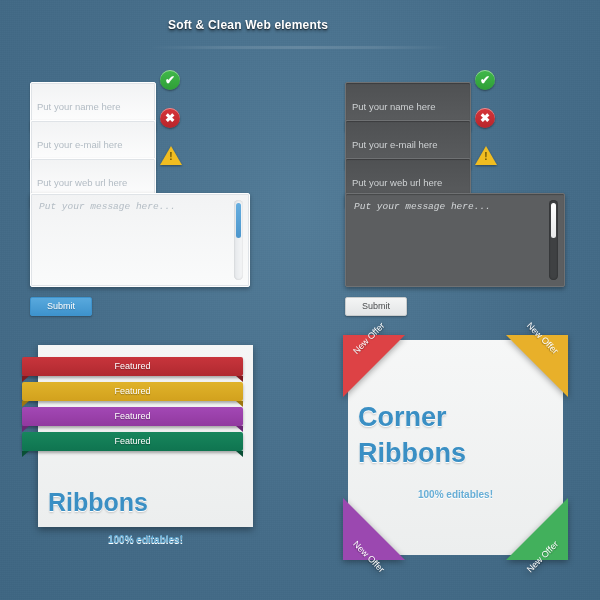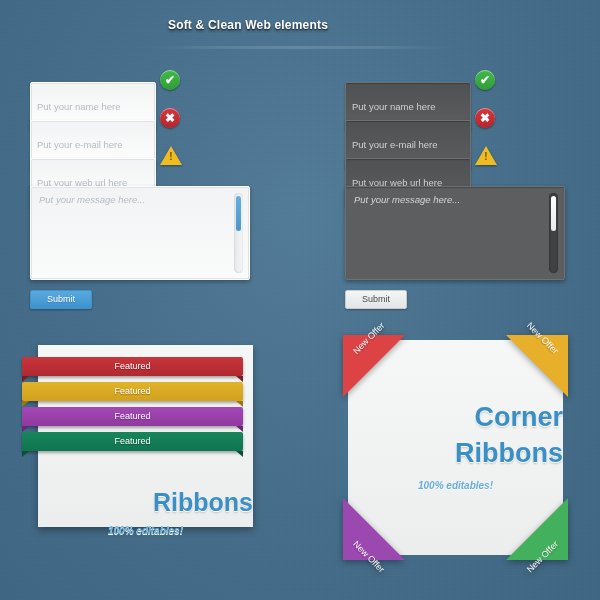--- a/index.html
+++ b/index.html
@@ -131,22 +131,23 @@
     color: #6b5200;
     line-height: 11px;
   }
 
   
   .txt-area {
     position: relative;
     width: 218px;
     height: 92px;
     border-radius: 2px;
-    margin-top: 7px;
+    margin-top: 14px;
     box-sizing: content-box;
+    font-family: Liberation Mono, monospace;
   }
   .light .txt-area {
     background: linear-gradient(to bottom, #f2f3f4 0%, #fafbfb 100%);
     border: 1px solid #ffffff;
     box-shadow: 0 2px 4px rgba(0,0,0,.30), inset 0 0 0 1px #dfe3e7;
   }
   .dark .txt-area {
     background: #5c5e60;
     border: 1px solid #6f7173;
     box-shadow: 0 2px 4px rgba(0,0,0,.35), inset 0 1px 1px rgba(0,0,0,.25);
@@ -262,39 +263,39 @@
   .r-yellow::after { border-right-color: #9c760f; }
   .r-purple{ top: 62px;  background: linear-gradient(to bottom, #a348b5 0%, #91399f 100%); }
   .r-purple::before{ border-left-color: #6a2674; }
   .r-purple::after { border-right-color: #6a2674; }
   .r-green { top: 87px;  background: linear-gradient(to bottom, #17865c 0%, #0f7450 100%); }
   .r-green::before { border-left-color: #0a4f36; }
   .r-green::after  { border-right-color: #0a4f36; }
 
   .card-heading {
     position: absolute;
-    left: 0; width: 100%;
-    text-align: right;
+    left: 10px; width: 100%;
+    text-align: left;
     font-size: 25px;
     font-weight: bold;
     color: #3a8fc4;
     text-shadow: 0 1px 0 #ffffff, 0 2px 2px rgba(0,0,0,.18);
     line-height: 30px;
   }
   .sq-h1 { top: 112px; }
   .sq-h2 { top: 142px; }
   .card-sub {
     position: absolute;
     left: 0; width: 100%;
     text-align: center;
     font-size: 10px;
-    font-style: italic;
     font-weight: bold;
     color: #67aed6;
     text-shadow: 0 1px 0 #ffffff;
+    margin-top: 9px;
   }
   .sq-sub { top: 180px; }
 
   
   .cr-wrap {
     position: absolute;
     left: 348px;
     top: 340px;
     width: 215px;
     height: 215px;

